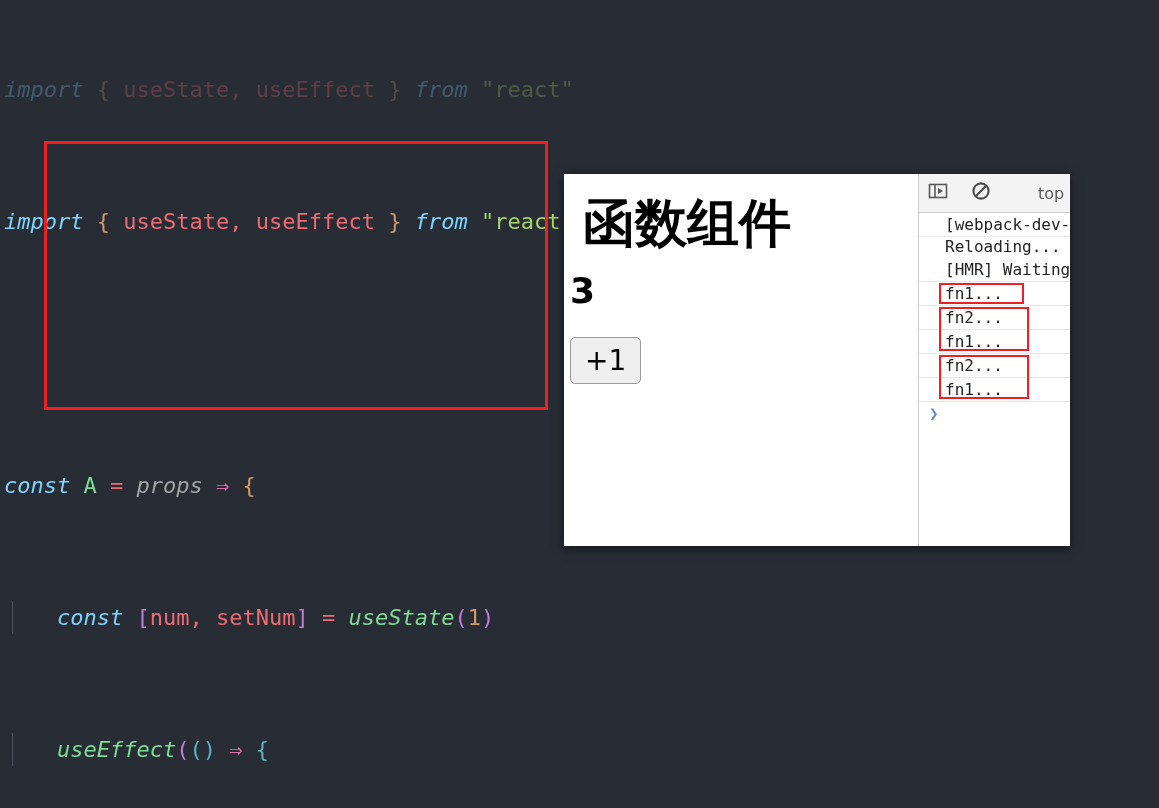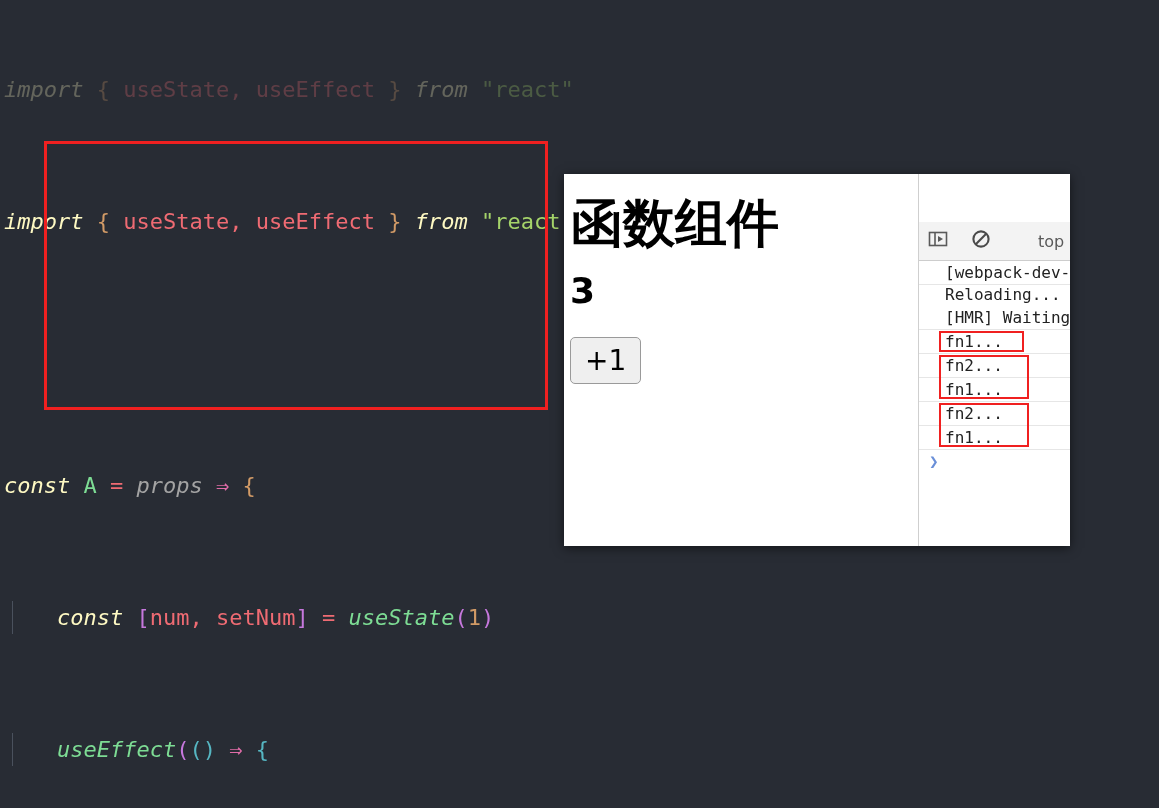--- a/index.html
+++ b/index.html
@@ -44,21 +44,21 @@
   
   .guide {
     position: absolute;
     top: 0;
     width: 1px;
     height: 33px;
     background: #4a515d;
   }
 
   
-  .kw      { color: #fef9c3; font-style: italic; }
+  .kw      { color: #7dd3fc; font-style: italic; }
   .var     { color: #7ddc94; }                       
   .fn      { color: #7ddc94; font-style: italic; }                       
   .obj     { color: #a3a3a3; font-style: italic; }   
   .id      { color: #ef6b73; }                       
   .str     { color: #a5d46a; }                       
   .punc    { color: #d19a66; }                       
   .paren   { color: #56b6c2; }
   .paren2  { color: #c678dd; }
   .op      { color: #ef6b73; }                       
   .arrow   { color: #e06ca8; }                       
@@ -94,21 +94,21 @@
     width: 355px;
     height: 100%;
     background: #fff;
     box-sizing: border-box;
     padding: 8px 8px 8px 6px;
     border-right: 1px solid #cfcfcf;
     overflow: hidden;
     font-family: "DejaVu Sans", "Liberation Sans", sans-serif;
   }
   #page h2 {
-    margin: 14px 0 22px 1px;
+    margin: 14px 0 22px 13px;
     font-size: 52px;
     line-height: 1.05;
     font-weight: bold;
     color: #000;
   }
   #page h3 {
     margin: 0 0 28px 0;
     font-size: 36px;
     line-height: 1;
     font-weight: bold;
@@ -138,21 +138,20 @@
   #dt-toolbar {
     height: 38px;
     min-height: 38px;
     display: flex;
     align-items: center;
     gap: 21px;
     padding: 0 8px;
     background: #f3f3f3;
     border-bottom: 1px solid #cdcdcd;
     white-space: nowrap;
-    margin-top: 48px;
   }
   #dt-toolbar .ic { display: block; }
   .dt-sep {
     width: 1px;
     height: 18px;
     background: #c2c2c2;
     margin: 0 2px;
   }
   #dt-context {
     font-family: "DejaVu Sans", "Liberation Sans", sans-serif;

